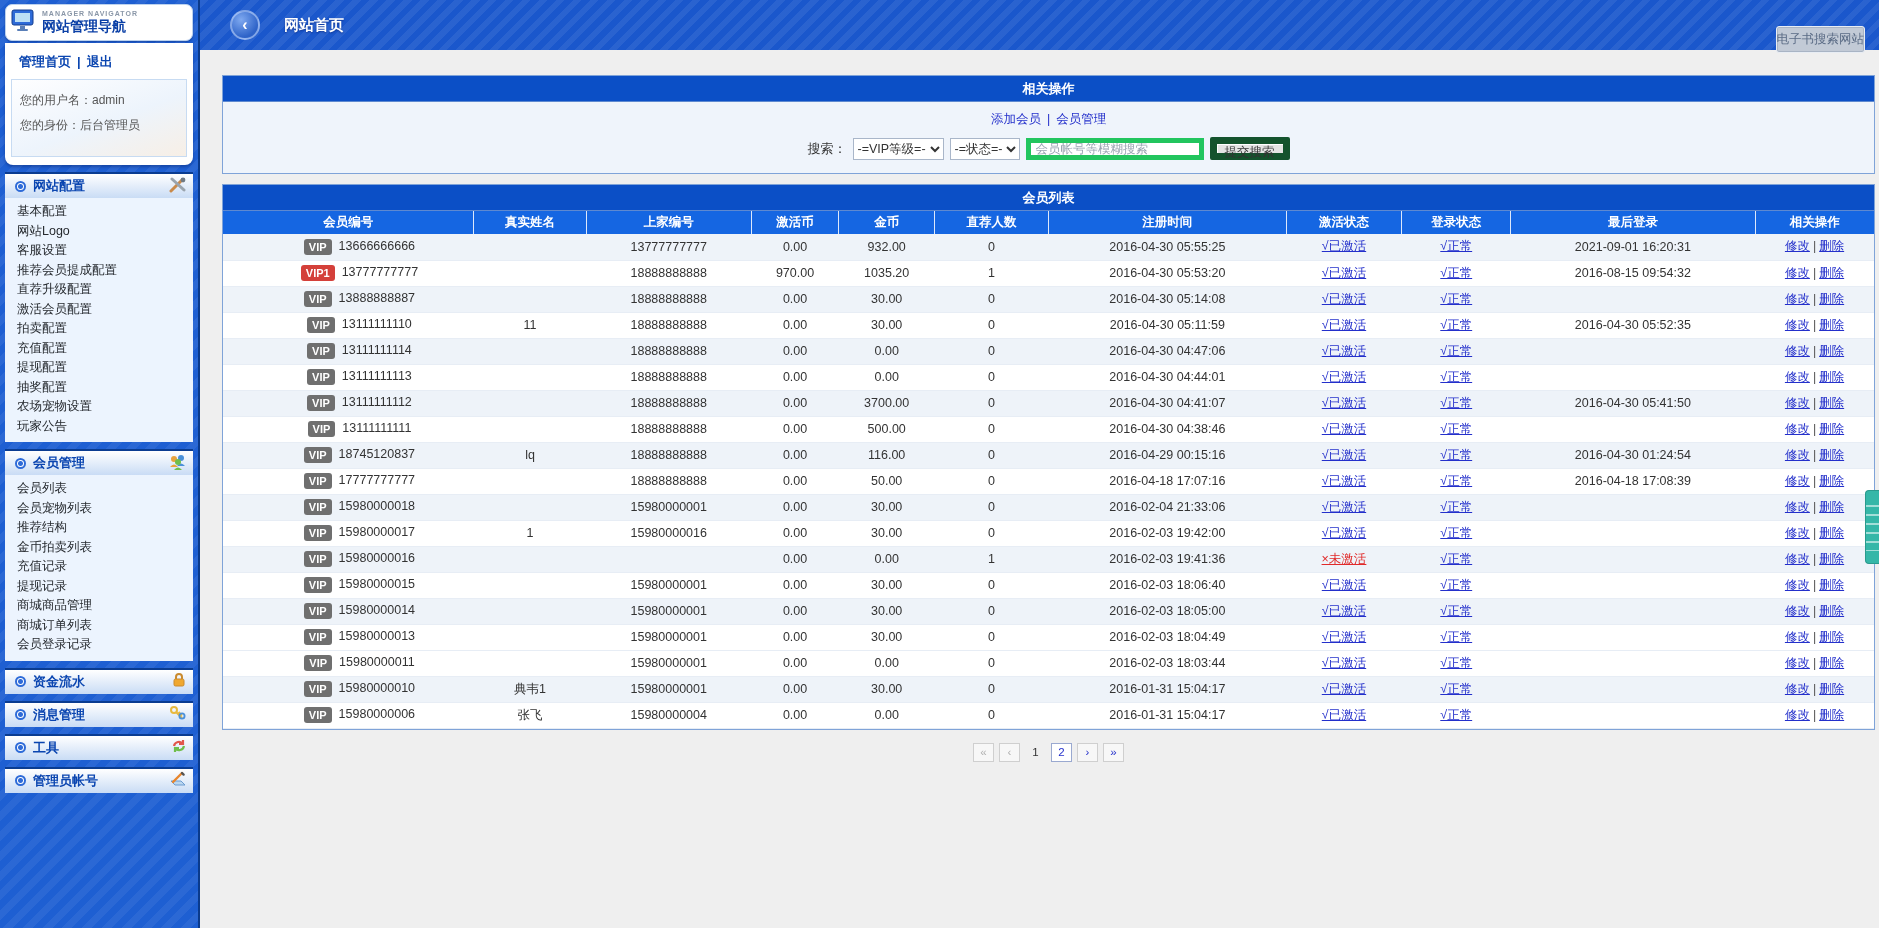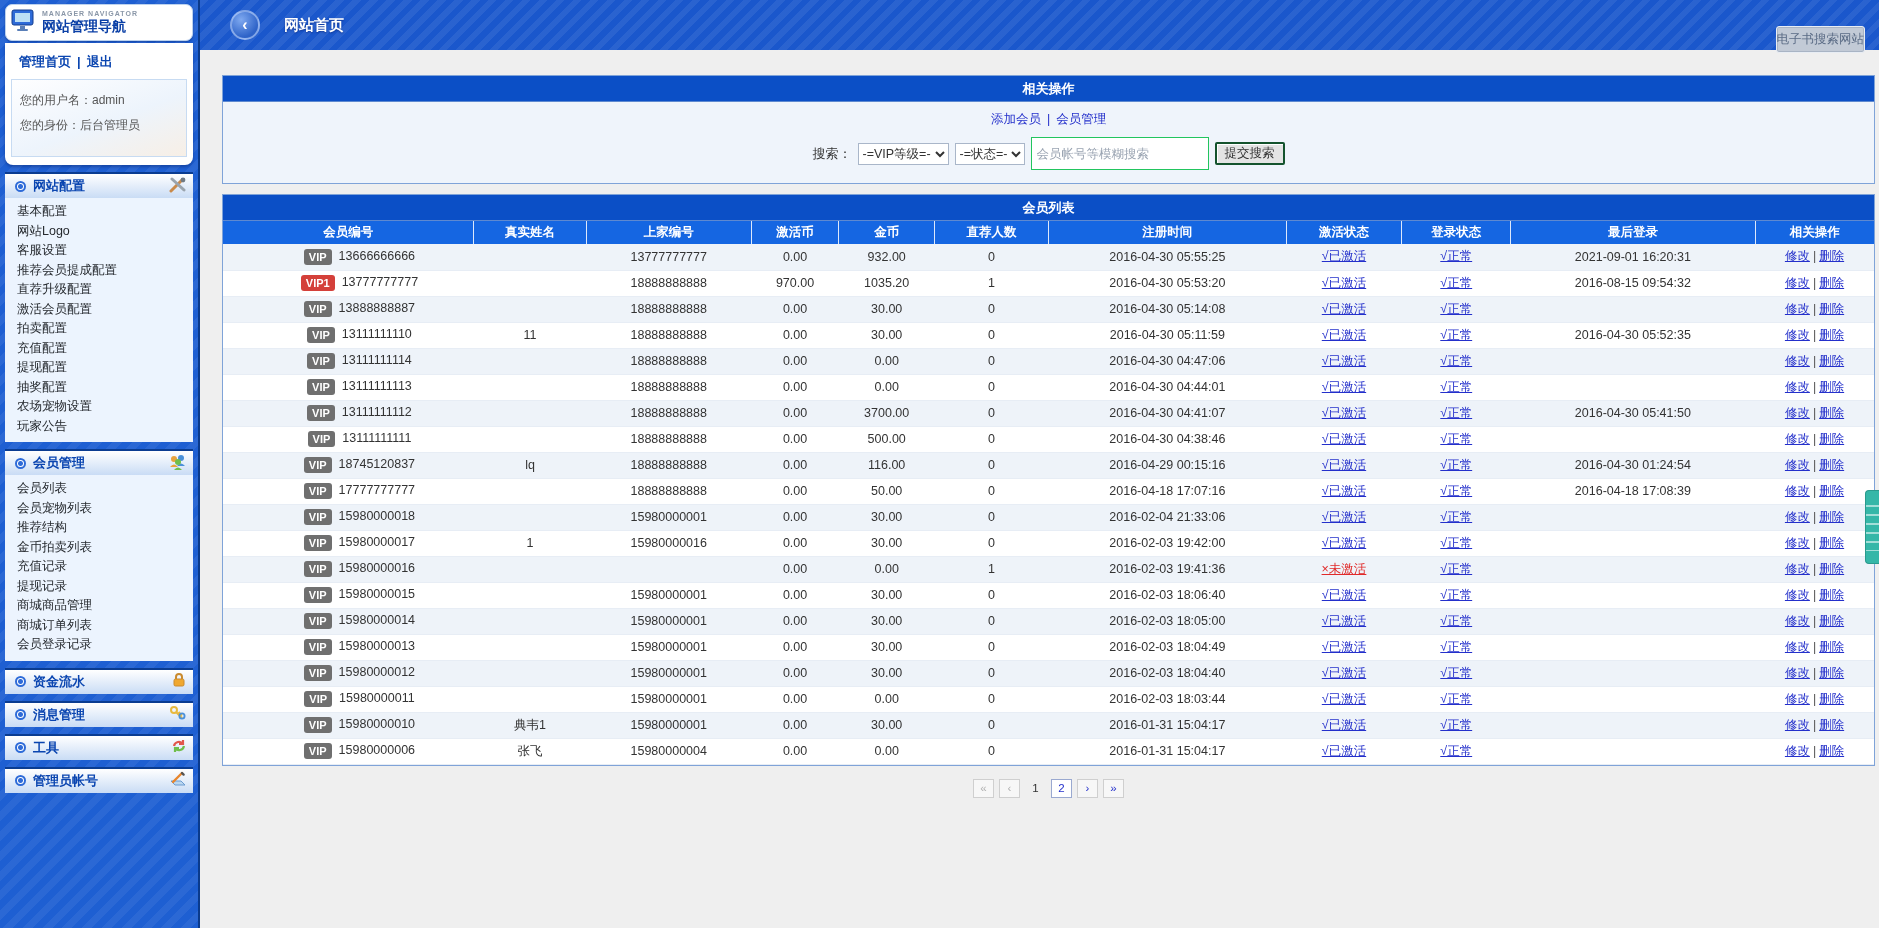--- a/index.html
+++ b/index.html
@@ -51,23 +51,23 @@
   .content { flex:1; padding:25px 4px 0 22px; overflow:hidden; }
   .panel { border:1px solid #7FA3D8; background:#EFF4FB; }
   .panel-head { background:#0B4FC6; color:#fff; font-weight:bold; font-size:13px; height:26px;
     display:flex; align-items:center; justify-content:center; border-bottom:1px solid #5E89D0; }
   .ops-links { text-align:center; padding:9px 0 2px 0; font-size:12.5px; }
   .ops-links a { color:#2430CB; cursor:pointer; }
   .ops-links .sep { margin:0 6px; color:#2430CB; }
   .ops-search { display:flex; align-items:center; justify-content:center; gap:6px; padding:7px 0 13px 0; }
   .ops-search label { color:#333; font-size:13px; }
   .ops-search select { height:22px; font-size:12.5px; color:#333; border:1px solid #A9B6C9; background:#fff; }
-  .ops-search input { height:33px; width:178px; font-size:12.5px; padding:0 5px; border:1px solid #22c55e; color:#333; }
+  .ops-search input { height:22px; width:178px; font-size:12.5px; padding:0 5px; border:5px solid #22c55e; color:#333; }
   .ops-search input::placeholder { color:#9AA4B2; }
-  .ops-search button { height:23px; font-size:12.5px; padding:0 8px; background:#E4E4E4; border:2px solid #14532d;
+  .ops-search button { height:23px; font-size:12.5px; padding:0 8px; background:#E4E4E4; border:7px solid #14532d;
     border-radius:2px; color:#333; cursor:pointer; box-shadow:inset 1px 1px 0 #fff; }
 
   .members-panel { margin-top:10px; background:#fff; }
   table.members { width:100%; border-collapse:collapse; table-layout:fixed; }
   table.members th { background:#1566E2; color:#fff; font-weight:bold; font-size:12.5px; height:23px;
     border-right:1px solid rgba(255,255,255,.85); }
   table.members th:last-child { border-right:none; }
   table.members td { height:26px; font-size:12.5px; color:#333; text-align:center; border-bottom:1px solid #E7EDF5;
     white-space:nowrap; overflow:hidden; }
   table.members tr.odd td { background:#EEF3F9; }
@@ -478,33 +478,20 @@
               <td>15980000001</td>
               <td>0.00</td>
               <td>30.00</td>
               <td>0</td>
               <td class="date-cell">2016-02-03 18:04:49</td>
               <td><a class="status-link">√已激活</a></td>
               <td><a class="status-link">√正常</a></td>
               <td class="date-cell"></td>
               <td><a class="status-link">修改</a><span class="action-sep">|</span><a class="status-link">删除</a></td>
             </tr>
-            <tr class="odd">
-              <td class="acct-cell"><span class="vip-badge">VIP</span><span>15980000012</span></td>
-              <td></td>
-              <td>15980000001</td>
-              <td>0.00</td>
-              <td>30.00</td>
-              <td>0</td>
-              <td class="date-cell">2016-02-03 18:04:40</td>
-              <td><a class="status-link">√已激活</a></td>
-              <td><a class="status-link">√正常</a></td>
-              <td class="date-cell"></td>
-              <td><a class="status-link">修改</a><span class="action-sep">|</span><a class="status-link">删除</a></td>
-            </tr>
             <tr class="even">
               <td class="acct-cell"><span class="vip-badge">VIP</span><span>15980000011</span></td>
               <td></td>
               <td>15980000001</td>
               <td>0.00</td>
               <td>0.00</td>
               <td>0</td>
               <td class="date-cell">2016-02-03 18:03:44</td>
               <td><a class="status-link">√已激活</a></td>
               <td><a class="status-link">√正常</a></td>

